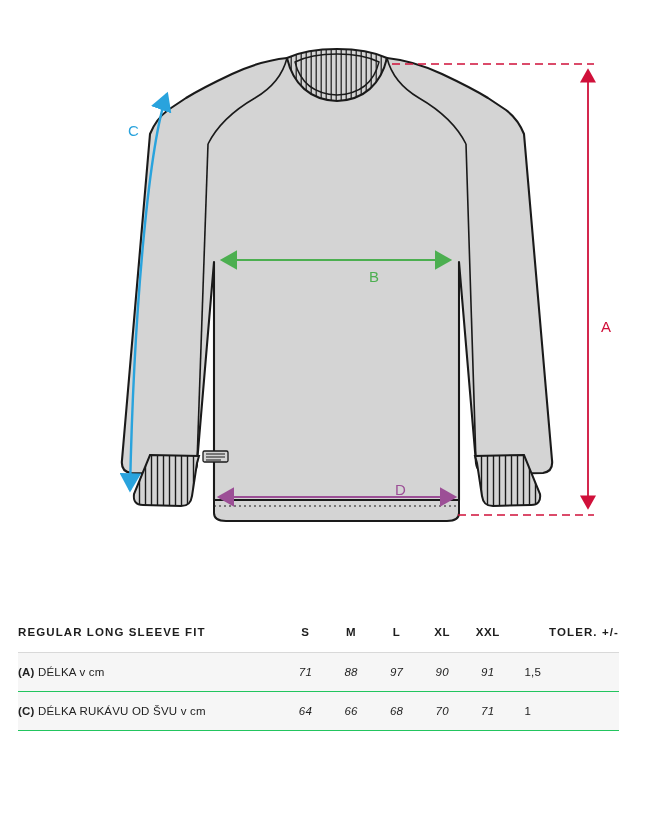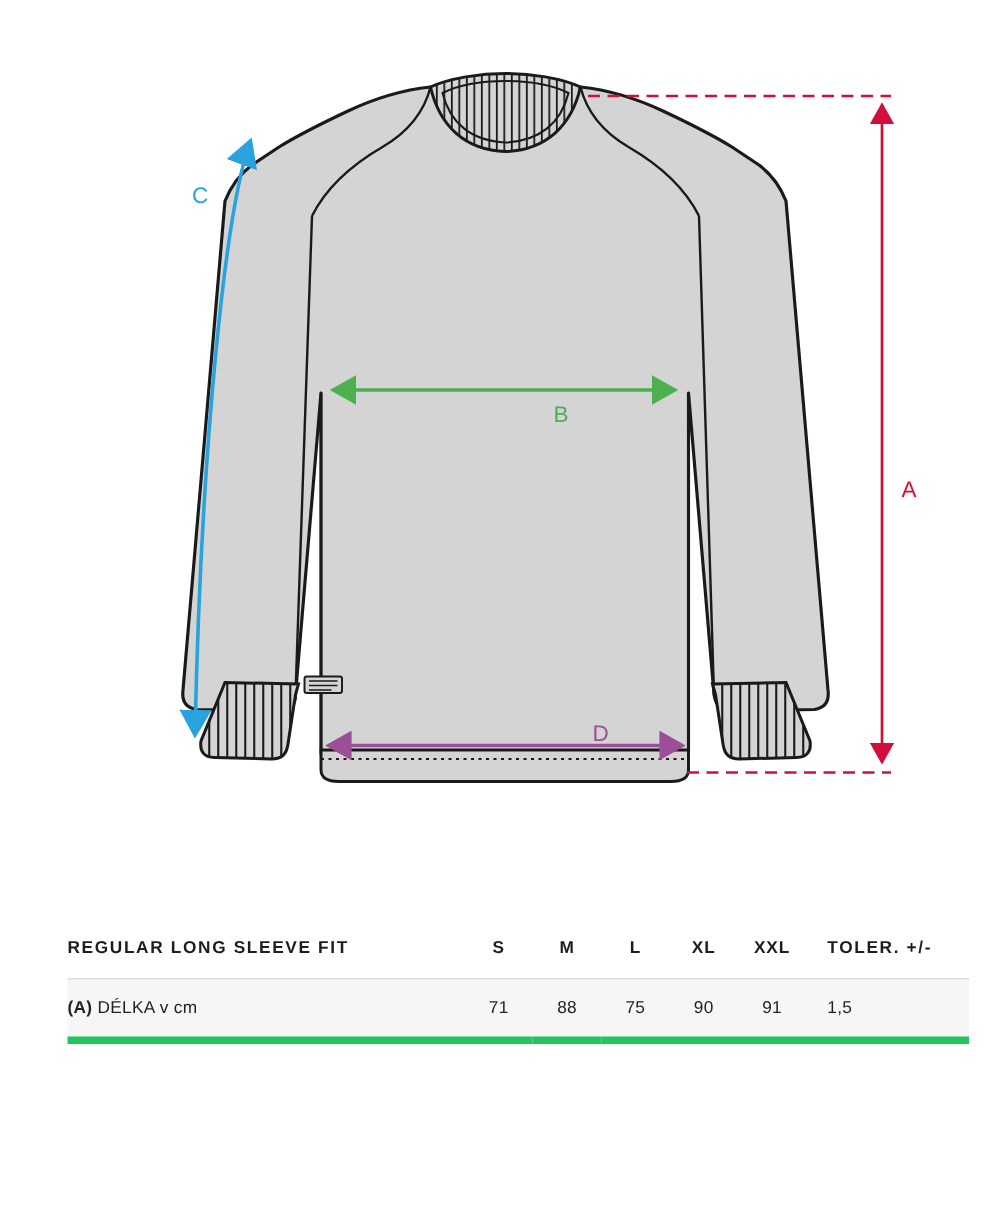--- a/index.html
+++ b/index.html
@@ -34,21 +34,21 @@
     user-select: none;
   }
   .lbl-a { color: #d0103a; left: 601px; top: 318px; }
   .lbl-b { color: #4caf50; left: 369px; top: 268px; }
   .lbl-c { color: #29a3dd; left: 128px; top: 122px; }
   .lbl-d { color: #9c4f96; left: 395px; top: 481px; }
 
   
   #size-table {
     position: absolute;
-    left: 45px;
+    left: 18px;
     top: 612px;
     width: 601px;
     border-collapse: collapse;
     font-size: 11.5px;
   }
   #size-table thead th {
     font-size: 11.5px;
     font-weight: bold;
     letter-spacing: 1.1px;
     color: #1d1d1d;
@@ -56,32 +56,33 @@
     padding: 14px 0 14px 0;
     border-bottom: 1px solid #d9d9d9;
     background: #ffffff;
     white-space: nowrap;
   }
   #size-table thead th.num {
     text-align: center;
     letter-spacing: .6px;
   }
   #size-table thead th.tol {
-    text-align: left;
+    text-align: right;
     padding-left: 14px;
   }
   #size-table tbody td {
     padding: 13px 0 13px 0;
-    border-bottom: 5px solid #22c55e;
+    border-bottom: 1px solid #22c55e;
     color: #222;
     font-size: 11.5px;
     letter-spacing: .2px;
   }
   #size-table tbody td.num {
     text-align: center;
+    font-style: italic;
   }
   #size-table tbody td.tol {
     text-align: left;
     padding-left: 14px;
   }
   #size-table tbody tr.alt td {
     background: #f6f6f6;
   }
   #size-table .rowlabel b {
     font-weight: bold;
@@ -245,19 +246,31 @@
     </tr>
   </thead>
   <tbody>
     <tr class="alt">
       <td class="rowlabel">
         <b>(A)</b> 
         <span>DÉLKA v cm</span>
       </td>
       <td class="num">71</td>
       <td class="num">88</td>
-      <td class="num">75</td>
+      <td class="num">97</td>
       <td class="num">90</td>
       <td class="num">91</td>
       <td class="tol">1,5</td>
     </tr>
+    <tr class="alt">
+      <td class="rowlabel">
+        <b>(C)</b> 
+        <span>DÉLKA RUKÁVU OD ŠVU v cm</span>
+      </td>
+      <td class="num">64</td>
+      <td class="num">66</td>
+      <td class="num">68</td>
+      <td class="num">70</td>
+      <td class="num">71</td>
+      <td class="tol">1</td>
+    </tr>
   </tbody>
 </table>
 
 </body></html>

